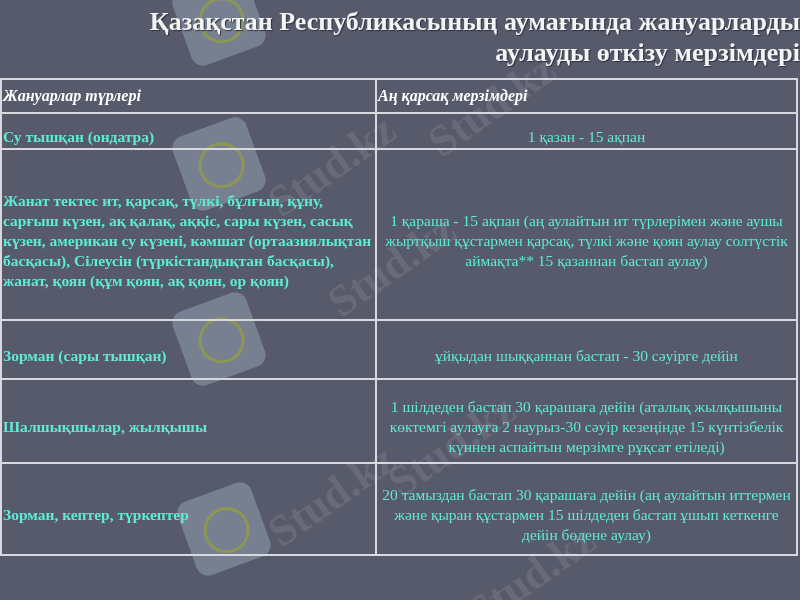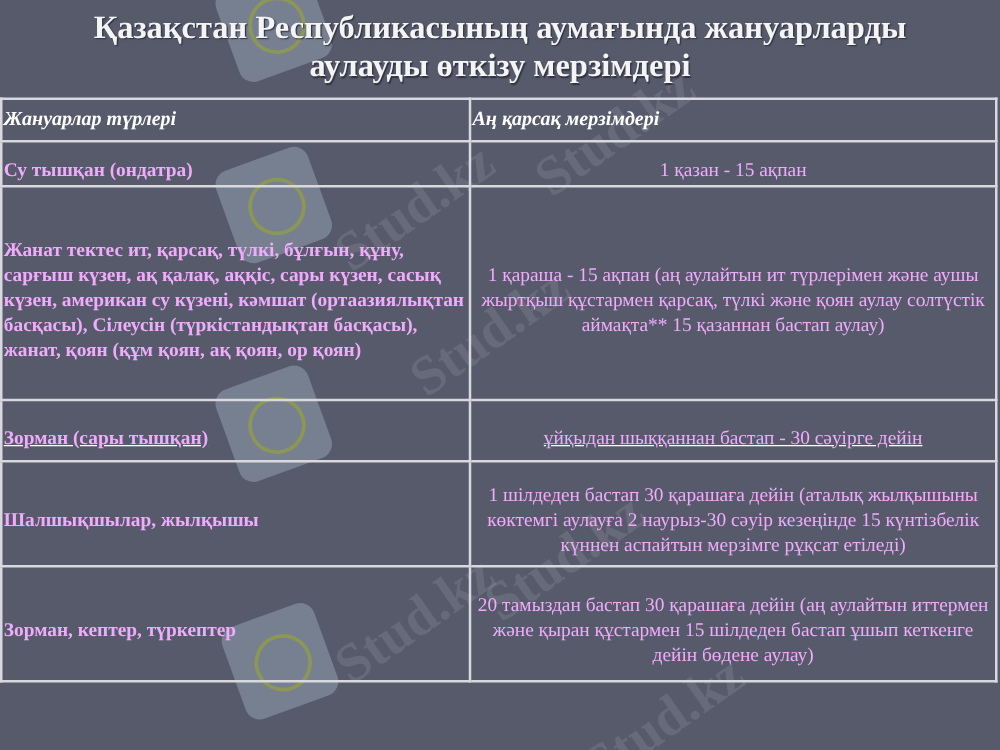--- a/index.html
+++ b/index.html
@@ -5,21 +5,21 @@
   html, body { margin:0; padding:0; }
   body {
     width:800px; height:600px; overflow:hidden;
     background:#575a6b;
     font-family:"Liberation Serif", "DejaVu Serif", serif;
     color:#ffffff;
     position:relative;
   }
   .title {
     position:absolute; left:0; top:6px; width:800px;
-    text-align:center; font-weight:bold; font-size:26px; line-height:31px;
+    text-align:right; font-weight:bold; font-size:26px; line-height:31px;
     color:#f4f4f4;
     text-shadow:1px 1px 1px #2e3040;
   }
   .watermark {
     position:absolute; color:rgba(255,255,255,0.10);
     font-weight:bold; font-size:44px; transform:rotate(-35deg);
     pointer-events:none; white-space:nowrap;
   }
   .logo {
     position:absolute; width:78px; height:78px; border-radius:12px;
@@ -30,21 +30,21 @@
     content:""; position:absolute; left:18px; top:18px; width:40px; height:40px;
     border-radius:50%; border:3px solid rgba(150,160,60,0.7);
   }
   table {
     position:absolute; left:0; top:78px; width:798px;
     border-collapse:collapse; table-layout:fixed;
   }
   td {
     border:2px solid #d8d8de; padding:13px 1px 1px 1px;
     vertical-align:middle; font-size:15.5px; line-height:20px;
-    color:#f0abfc;
+    color:#5eead4;
   }
   td.c1 { width:371px; font-weight:bold; }
   td.c2 { font-weight:normal;text-align:center; }
   th {
     border:2px solid #d8d8de; padding:1px; text-align:left;
     font-style:italic; font-weight:bold; font-size:16px; height:30px;
   }
 </style>
 </head>
 <body>
@@ -72,21 +72,21 @@
     <th>Аң қарсақ мерзімдері</th>
   </tr>
   <tr style="height:31px;">
     <td class="c1">Су тышқан (ондатра)</td>
     <td class="c2">1 қазан - 15 ақпан</td>
   </tr>
   <tr style="height:171px;">
     <td class="c1">Жанат тектес ит, қарсақ, түлкі, бұлғын, құну, сарғыш күзен, ақ қалақ, аққіс, сары күзен, сасық күзен, американ су күзені, кәмшат (ортаазиялықтан басқасы), Сілеусін (түркістандықтан басқасы), жанат, қоян (құм қоян, ақ қоян, ор қоян)</td>
     <td class="c2">1 қараша - 15 ақпан (аң аулайтын ит түрлерімен және аушы жыртқыш құстармен қарсақ, түлкі және қоян аулау солтүстік аймақта** 15 қазаннан бастап аулау)</td>
   </tr>
-  <tr style="height:49px;text-decoration:underline;">
+  <tr style="height:59px;">
     <td class="c1">Зорман (сары тышқан)</td>
     <td class="c2">ұйқыдан шыққаннан бастап - 30 сәуірге дейін</td>
   </tr>
   <tr style="height:84px;">
     <td class="c1">Шалшықшылар, жылқышы</td>
     <td class="c2">1 шілдеден бастап 30 қарашаға дейін (аталық жылқышыны көктемгі аулауға 2 наурыз-30 сәуір кезеңінде 15 күнтізбелік күннен аспайтын мерзімге рұқсат етіледі)</td>
   </tr>
   <tr style="height:92px;">
     <td class="c1">Зорман, кептер, түркептер</td>
     <td class="c2">20 тамыздан бастап 30 қарашаға дейін (аң аулайтын иттермен және қыран құстармен 15 шілдеден бастап ұшып кеткенге дейін бөдене аулау)</td>

